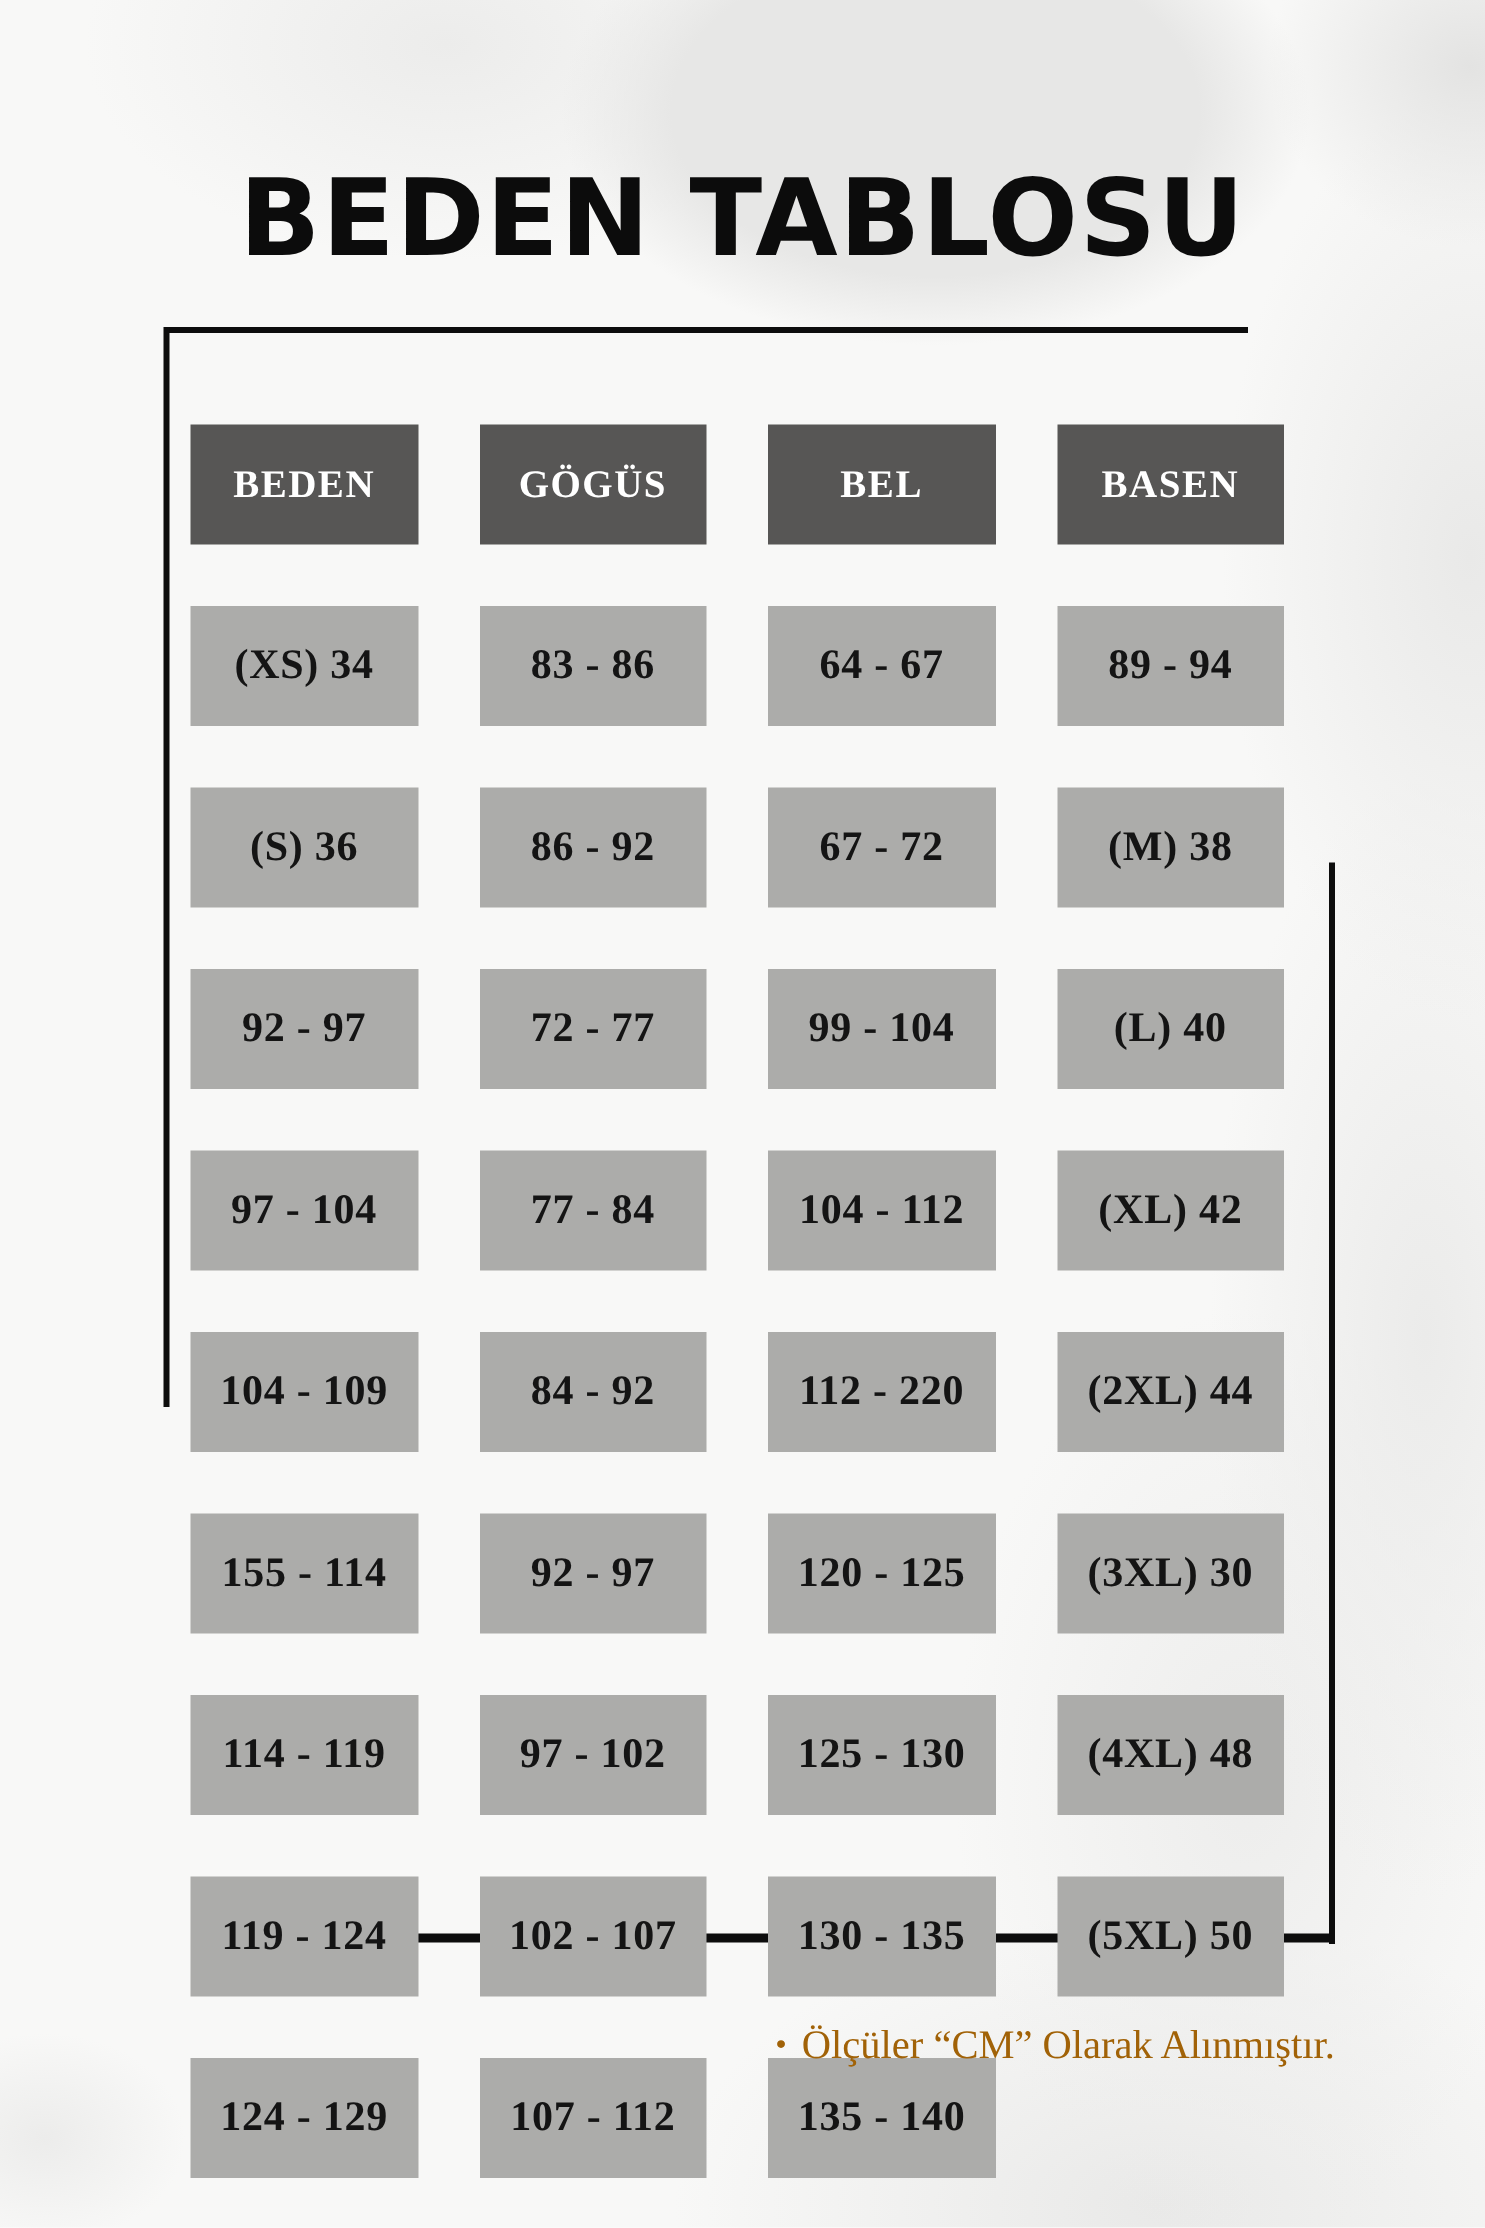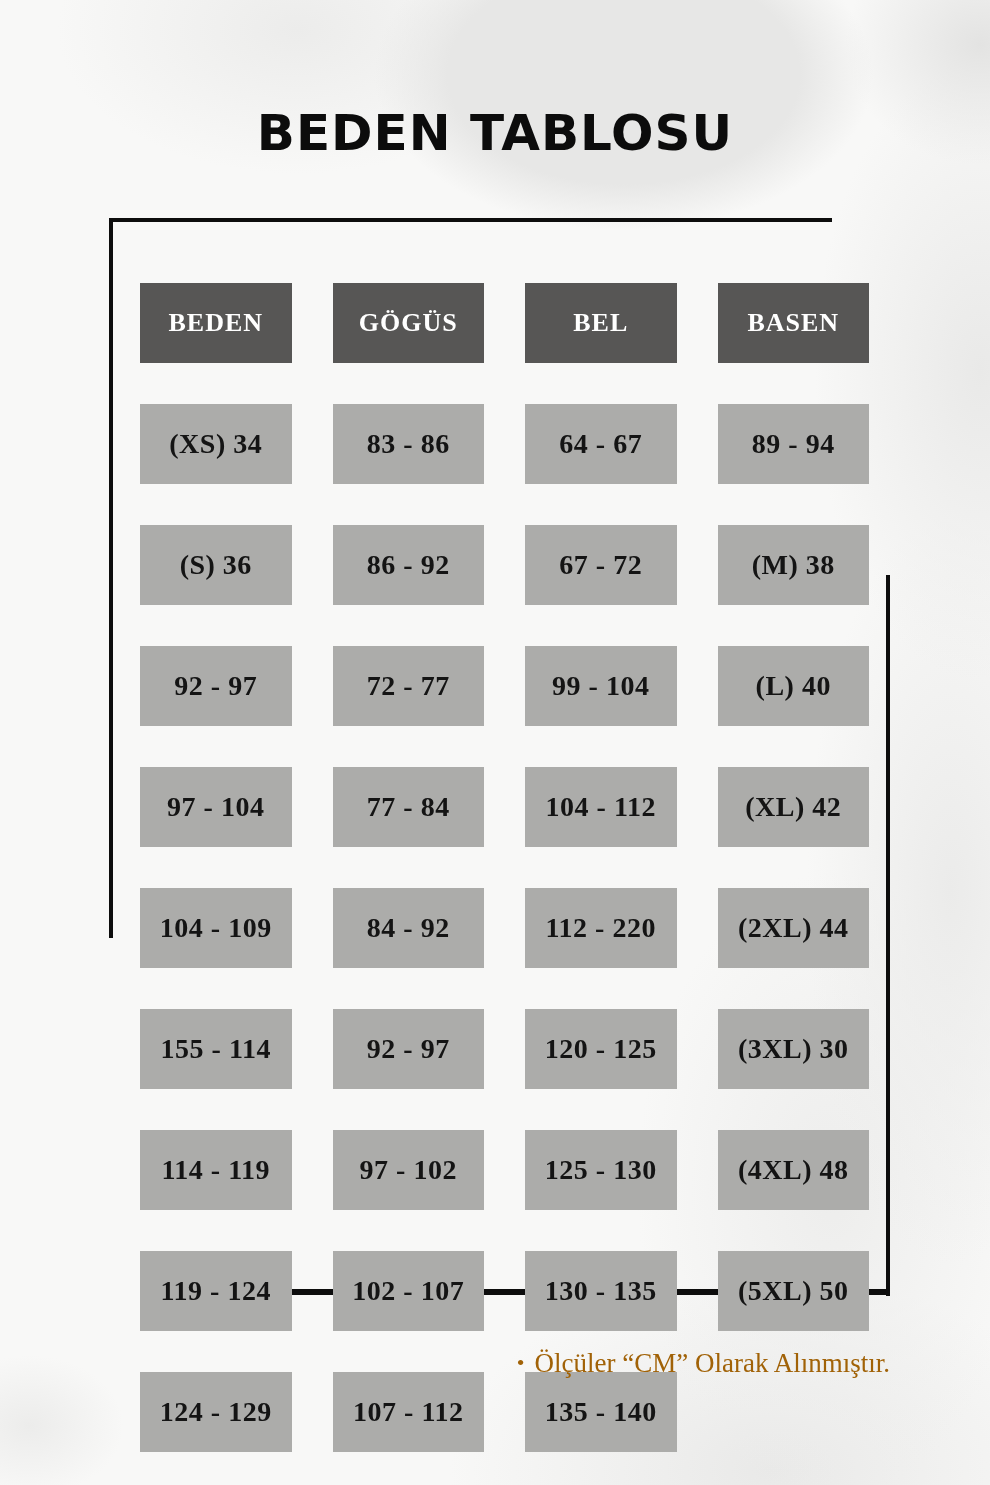--- a/index.html
+++ b/index.html
@@ -28,33 +28,33 @@
   }
   .title {
     position: absolute;
     top: 104px;
     left: 0;
     width: 100%;
     margin: 0;
     text-align: center;
     font-family: "DejaVu Sans", sans-serif;
     font-weight: 900;
-    font-size: 50px;
+    font-size: 71px;
     letter-spacing: 1px;
     color: #0c0c0c;
     white-space: nowrap;
   }
   .frame { position: absolute; background: var(--line, #0d0d0d); }
   .frame-top    { left: 110px; top: 218px;  width: 722px; height: 4px; }
   .frame-left   { left: 109px; top: 218px;  width: 4px;   height: 720px; }
   .frame-right  { left: 886px; top: 575px;  width: 4px;   height: 721px; }
   .frame-bottom { left: 163px; top: 1289px; width: 725px; height: 6px; }
   .size-table {
     position: absolute;
-    left: 140px;
+    left: 127px;
     top: 283px;
     width: 729px;
     display: grid;
     grid-template-columns: repeat(4, 1fr);
     column-gap: 12px;
     row-gap: 15px;
     gap: 41px;
   }
   .cell {
     height: 80px;

